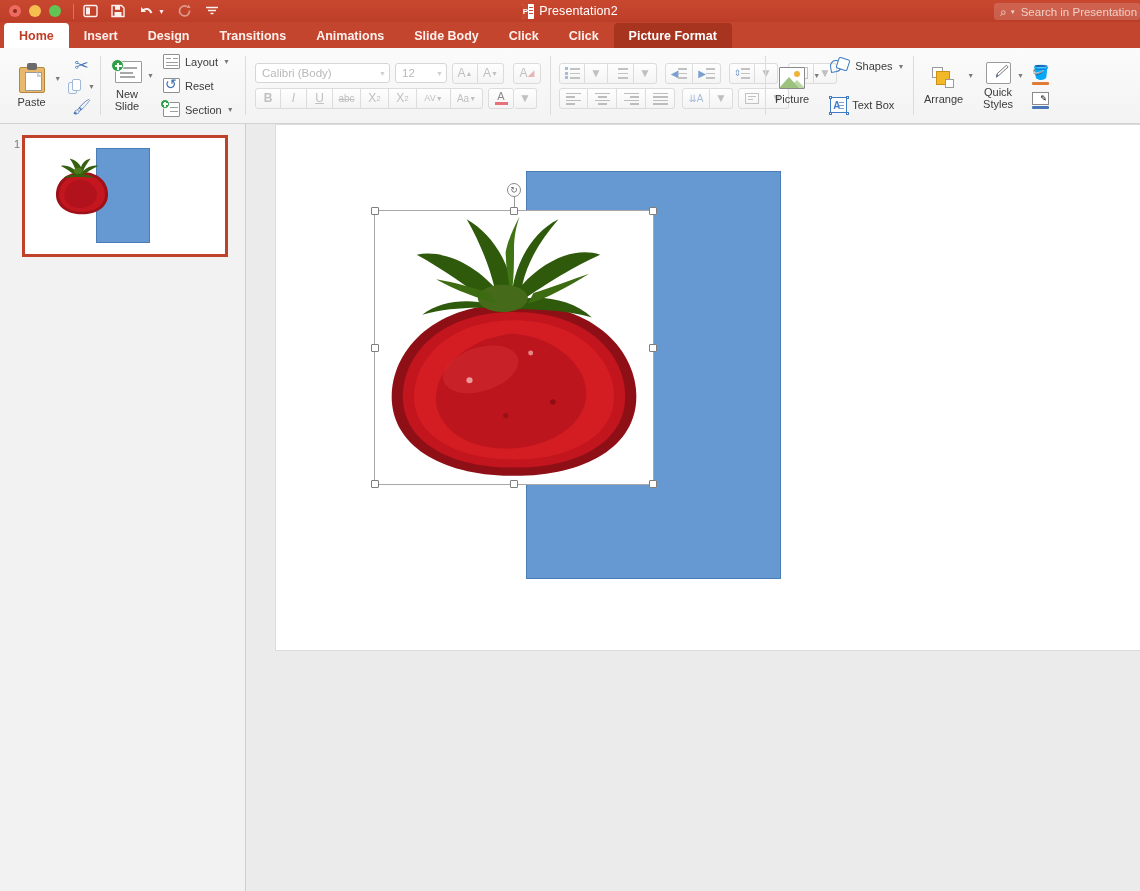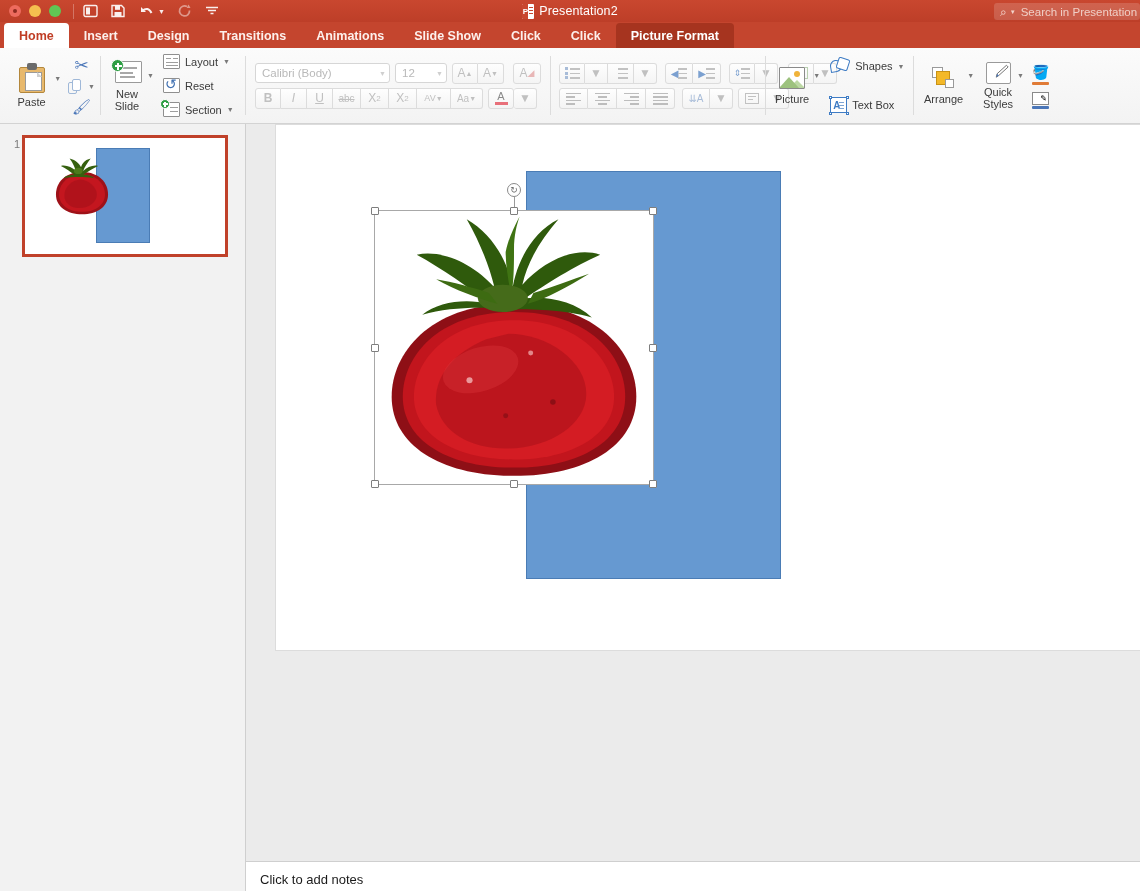--- a/index.html
+++ b/index.html
@@ -397,21 +397,21 @@
     <span class="sp">Search in Presentation</span>
   </div>
 </div>
 
 <div class="tabbar">
   <div class="tab active">Home</div>
   <div class="tab">Insert</div>
   <div class="tab">Design</div>
   <div class="tab">Transitions</div>
   <div class="tab">Animations</div>
-  <div class="tab">Slide Show</div>
+  <div class="tab">Slide Body</div>
   <div class="tab">Click</div>
   <div class="tab">Click</div>
   <div class="tab ctx">Picture Format</div>
 </div>
 
 <div class="ribbon">
 
   <div class="grp" style="width:100px;">
     <div class="paste-col" style="margin-left:4px;">
       <div class="clipboard">
@@ -762,17 +762,14 @@
         <div class="handle h-n"></div>
         <div class="handle h-ne"></div>
         <div class="handle h-w"></div>
         <div class="handle h-e"></div>
         <div class="handle h-sw"></div>
         <div class="handle h-s"></div>
         <div class="handle h-se"></div>
       </div>
     </div>
 
-    <div class="notes">
-      <div class="notes-txt">Click to add notes</div>
-    </div>
   </div>
 </div>
 
 </body></html>

